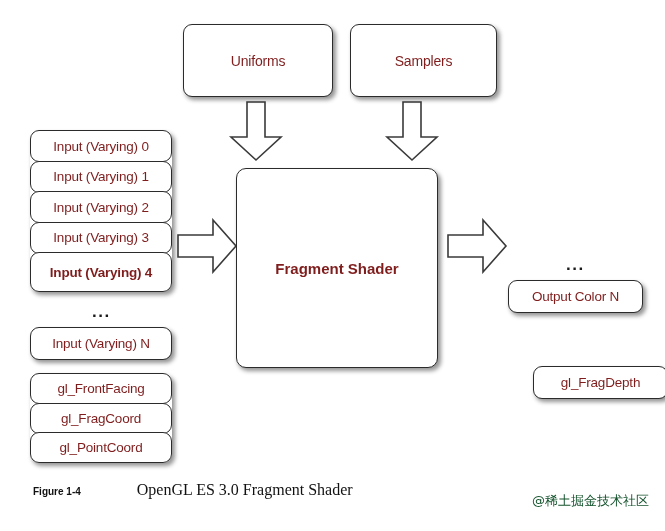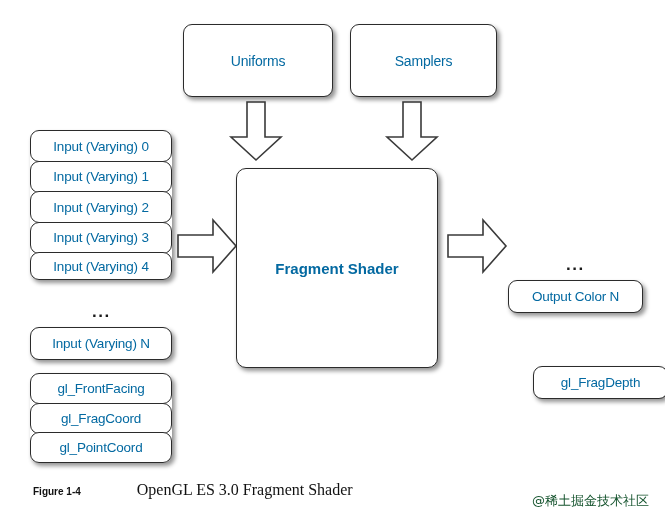--- a/index.html
+++ b/index.html
@@ -22,21 +22,21 @@
   
   .node {
     position: absolute;
     box-sizing: border-box;
     background: #ffffff;
     border: 1.5px solid #2b2b2b;
     border-radius: 9px;
     display: flex;
     align-items: center;
     justify-content: center;
-    color: #0369a1;
+    color: #7f1d1d;
     font-size: 13.5px;
     letter-spacing: -0.2px;
     white-space: nowrap;
     box-shadow: 2.5px 3px 4px rgba(0,0,0,0.42);
     z-index: 2;
     text-align: right;
   }
   .node.big {
     font-size: 14px;
   }
@@ -148,21 +148,21 @@
     </div>
     <div class="node" style="height:32px;">
       <span>Input (Varying) 1</span>
     </div>
     <div class="node" style="height:32px;">
       <span>Input (Varying) 2</span>
     </div>
     <div class="node" style="height:32px;">
       <span>Input (Varying) 3</span>
     </div>
-    <div class="node" style="height:28px;">
+    <div class="node" style="height:40px;font-weight:bold;">
       <span>Input (Varying) 4</span>
     </div>
   </div>
 
   <div class="ellipsis" style="left:92px; top:303px;">...</div>
 
   <div class="node" style="left:30px; top:327px; width:142px; height:33px;">
     <span>Input (Varying) N</span>
   </div>
 

